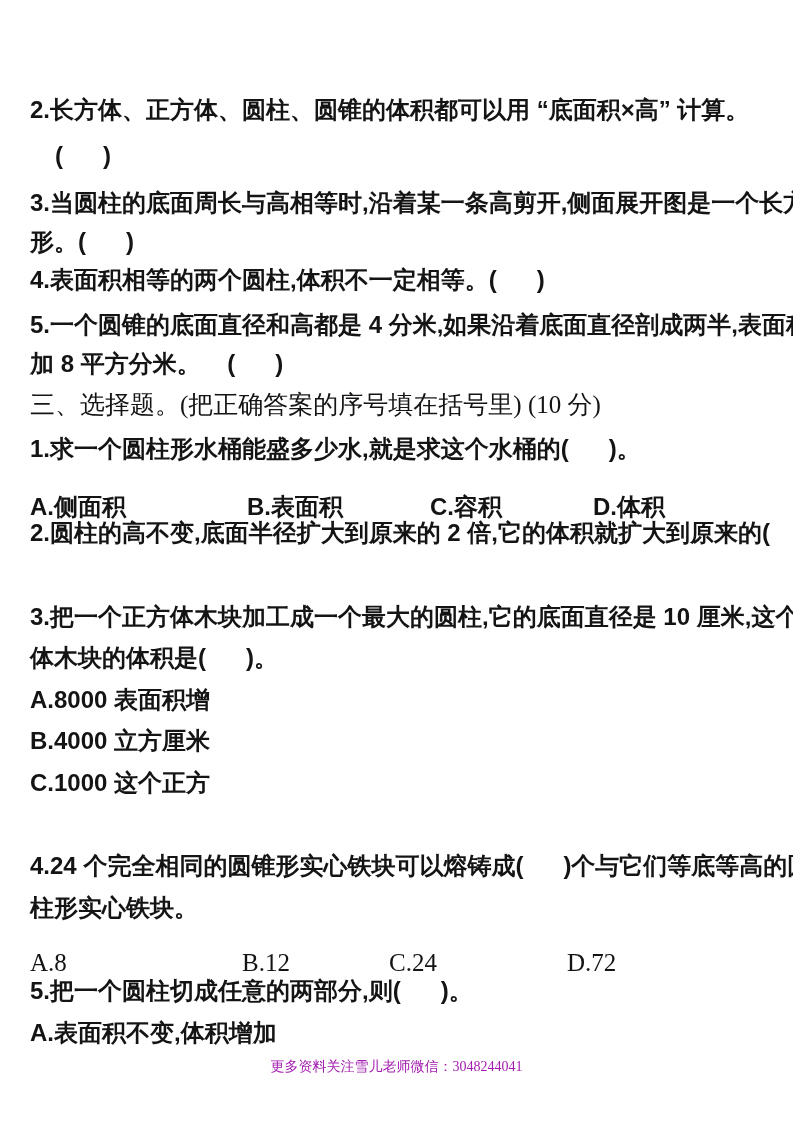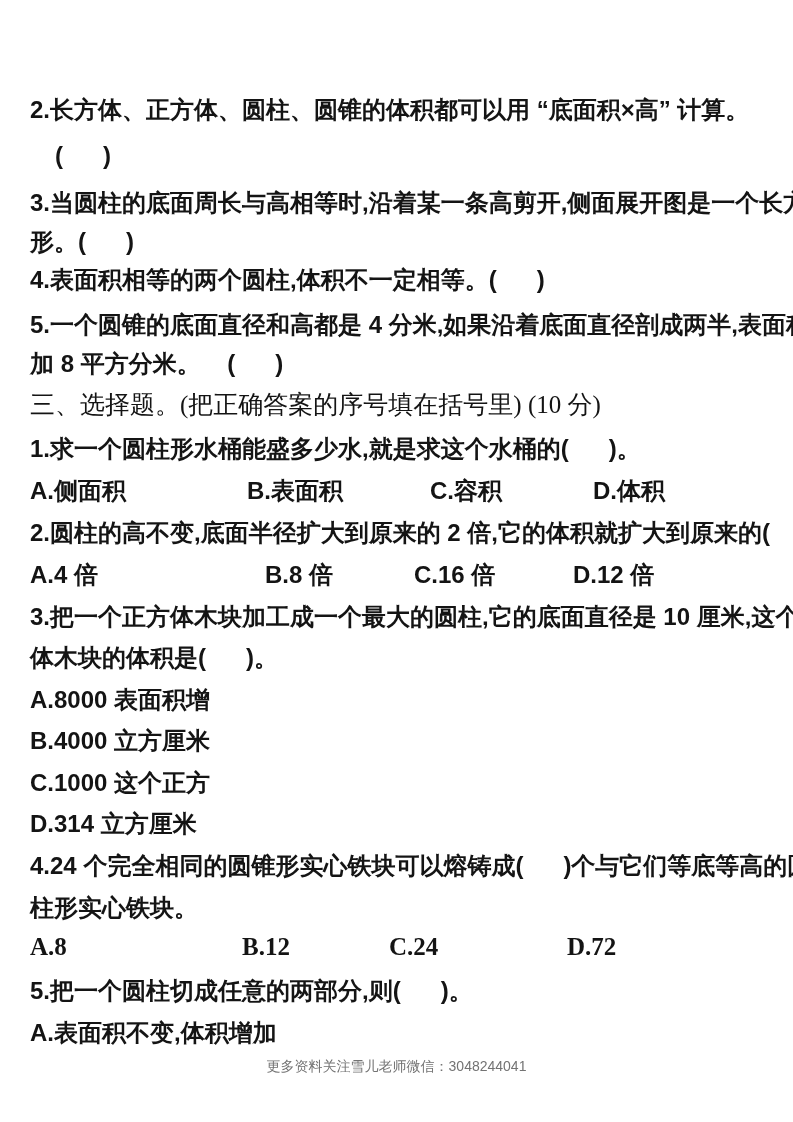--- a/index.html
+++ b/index.html
@@ -31,46 +31,46 @@
     font-size: 25px;
   }
   .opts {
     position: absolute;
     left: 30px;
     width: 740px;
     height: 32px;
   }
   .opts span {
     position: absolute;
-    top: 0;
+    top: 16px;
     white-space: pre;
   }
   .opts.zh span { font-family: "Liberation Sans", sans-serif; font-weight: 700; font-size: 24px; }
-  .opts.serif span { font-family: "Liberation Serif", serif; font-weight: 700; font-size: 25px; }
+  .opts.serif span { font-family: "Liberation Serif", serif; font-weight: 400; font-size: 25px; }
   
   .row-q1 span:nth-child(1) { left: 0; }
   .row-q1 span:nth-child(2) { left: 217px; }
   .row-q1 span:nth-child(3) { left: 400px; }
   .row-q1 span:nth-child(4) { left: 563px; text-align: right; }
   .row-q2 span:nth-child(1) { left: 0; }
   .row-q2 span:nth-child(2) { left: 235px; }
   .row-q2 span:nth-child(3) { left: 384px; }
   .row-q2 span:nth-child(4) { left: 543px; }
   .row-q4 span:nth-child(1) { left: 0; }
   .row-q4 span:nth-child(2) { left: 212px; }
   .row-q4 span:nth-child(3) { left: 359px; }
   .row-q4 span:nth-child(4) { left: 537px; text-align: center; }
   .footer {
     position: absolute;
     left: 0;
     width: 100%;
     text-align: center;
-    font-family: Liberation Sans, sans-serif;
+    font-family: Liberation Serif, serif;
     font-size: 14px;
-    color: #737373;
+    color: #a21caf;
     white-space: pre;
   }
 </style>
 </head>
 <body>
 
 <div class="page">
 
   <div class="line zh" style="top:94px">2.长方体、正方体、圆柱、圆锥的体积都可以用 “底面积×高” 计算。</div>
   <div class="line zh" style="top:140px; left:55px">(      )</div>
@@ -87,33 +87,26 @@
 
   <div class="line zh" style="top:433px">1.求一个圆柱形水桶能盛多少水,就是求这个水桶的(      )。</div>
   <div class="opts zh row-q1" style="top:475px">
     <span>A.侧面积</span>
     <span>B.表面积</span>
     <span>C.容积</span>
     <span>D.体积</span>
   </div>
 
   <div class="line zh" style="top:517px">2.圆柱的高不变,底面半径扩大到原来的 2 倍,它的体积就扩大到原来的(      )。</div>
-  <div class="opts zh row-q2" style="top:559px">
-    <span>A.4 倍</span>
-    <span>B.8 倍</span>
-    <span>C.16 倍</span>
-    <span>D.12 倍</span>
-  </div>
 
   <div class="line zh" style="top:601px">3.把一个正方体木块加工成一个最大的圆柱,它的底面直径是 10 厘米,这个正方</div>
   <div class="line zh" style="top:642px">体木块的体积是(      )。</div>
   <div class="line zh" style="top:684px">A.8000 表面积增</div>
   <div class="line zh" style="top:725px">B.4000 立方厘米</div>
   <div class="line zh" style="top:767px">C.1000 这个正方</div>
-  <div class="line zh" style="top:808px">D.314 立方厘米</div>
 
   <div class="line zh" style="top:850px">4.24 个完全相同的圆锥形实心铁块可以熔铸成(      )个与它们等底等高的圆</div>
   <div class="line zh" style="top:892px">柱形实心铁块。</div>
   <div class="opts serif row-q4" style="top:933px">
     <span>A.8</span>
     <span>B.12</span>
     <span>C.24</span>
     <span>D.72</span>
   </div>
 

